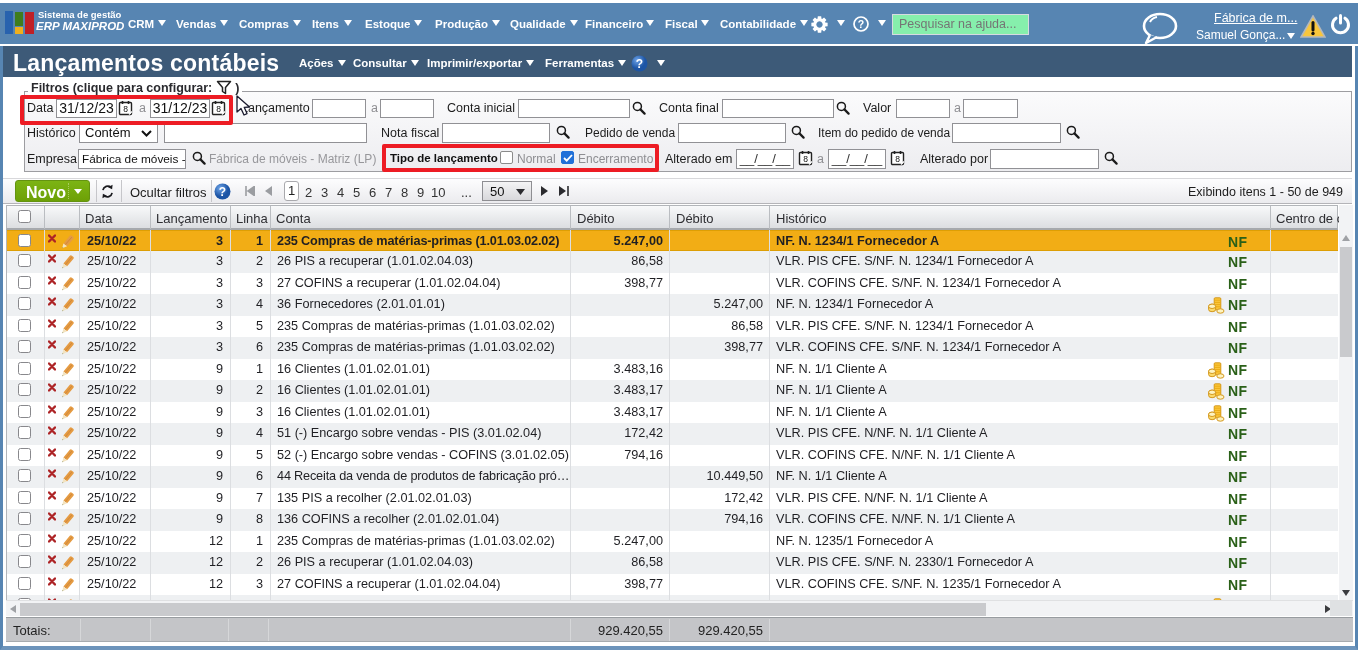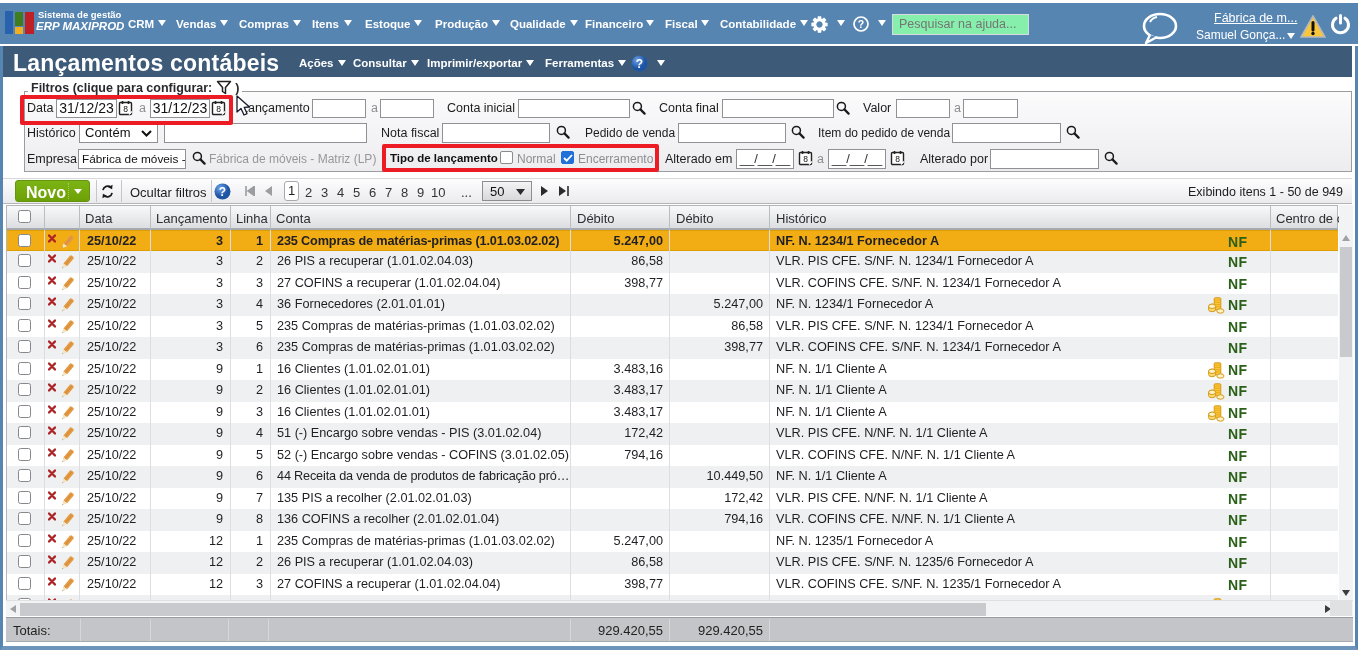--- a/index.html
+++ b/index.html
@@ -776,21 +776,21 @@
             <path d="M3.4 9.4 L7.1 12.3 L2.2 14.2 Z" fill="#f3e3bf"></path>
             <path d="M2.2 14.2 L3.3 13.77 L2.75 13.3 Z" fill="#4a5a20"></path>
           </svg>
         </span>
         <span class="cd">25/10/22</span>
         <span class="cl">12</span>
         <span class="ci">2</span>
         <span class="cc">26 PIS a recuperar (1.01.02.04.03)</span>
         <span class="cdb">86,58</span>
         <span class="ccr"></span>
-        <span class="ch">VLR. PIS CFE. S/NF. N. 1235/6 Fornecedor A</span>
+        <span class="ch">VLR. PIS CFE. S/NF. N. 2330/1 Fornecedor A</span>
         <b class="nf">NF</b>
       </div>
 <div class="row">
         <span class="cb"></span>
         <span class="ix">
           <svg width="8" height="9" viewBox="0 0 8 9">
             <path d="M1 1.5 L7 7.5 M7 1.5 L1 7.5" stroke="#ad2426" stroke-width="2.4" stroke-linecap="round"></path>
           </svg>
         </span>
         <span class="ipen">

